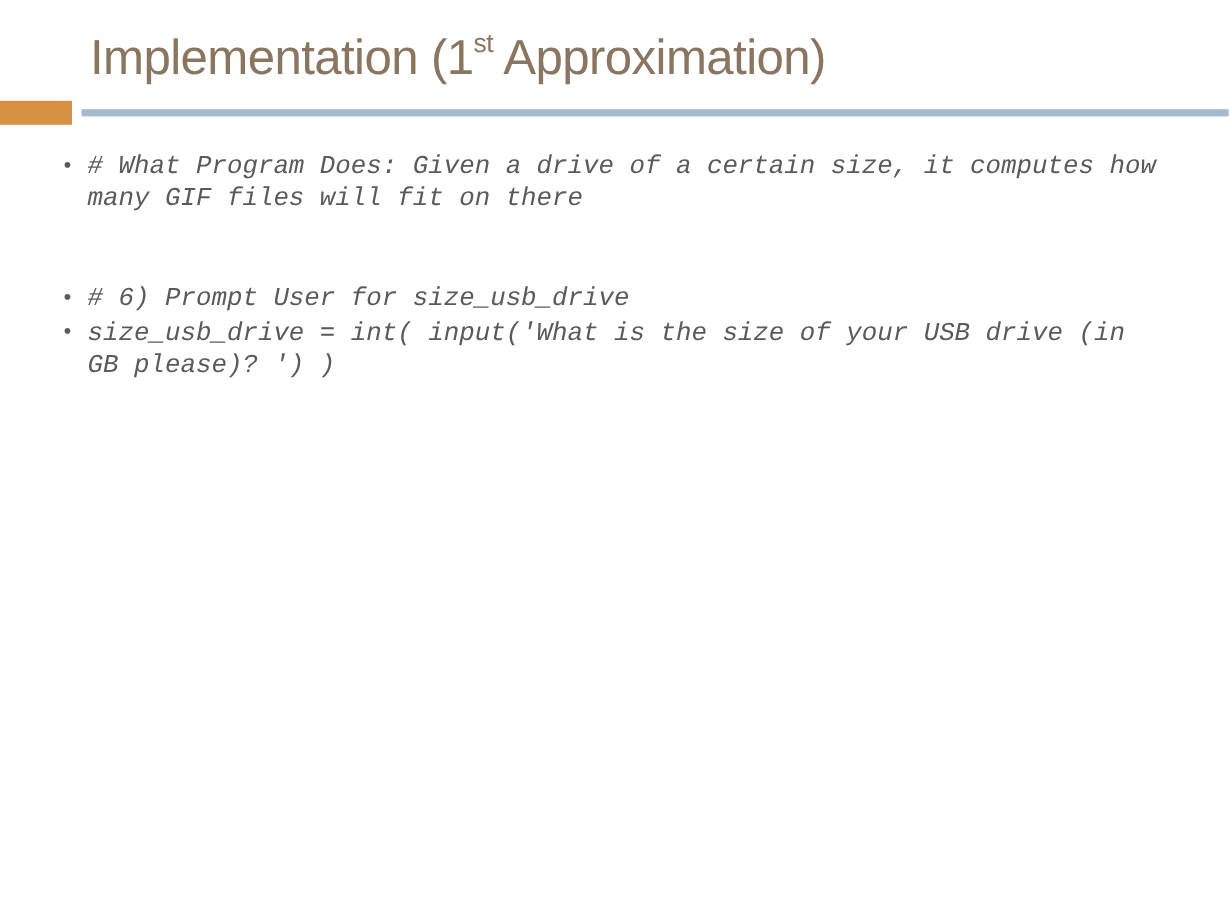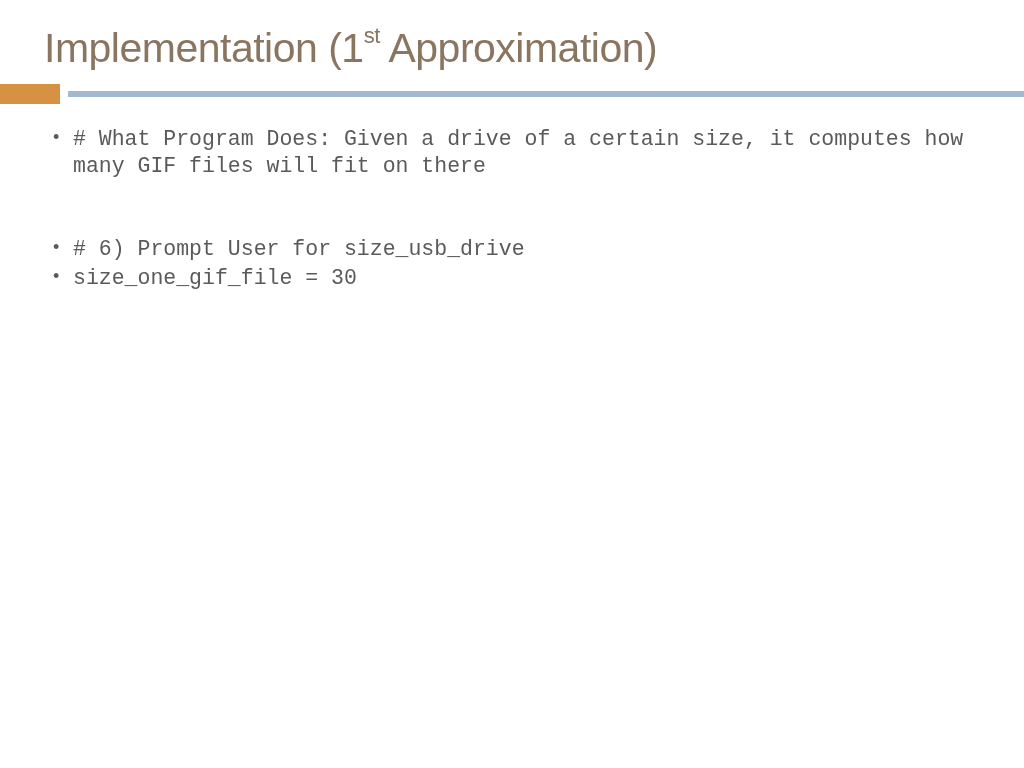--- a/index.html
+++ b/index.html
@@ -12,21 +12,21 @@
     }
     .slide {
       width: 100%;
       height: 100%;
       padding: 25px 0 0 0;
     }
     .title {
       font-size: 41px;
       color: #8a7560;
       font-weight: 400;
-      padding-left: 44px;
+      padding-left: 75px;
       letter-spacing: -0.5px;
       font-family: "Century Gothic", Arial, sans-serif;
     }
     .title sup {
       font-size: 22px;
       vertical-align: super;
       position: relative;
       top: -4px;
     }
     .divider-row {
@@ -53,20 +53,21 @@
       list-style: none;
     }
     li {
       font-family: "Courier New", Courier, monospace;
       font-size: 21.5px;
       color: #5a5a5a;
       line-height: 1.25;
       padding-left: 28px;
       position: relative;
       margin-bottom: 2px;
+      font-style: italic;
     }
     li::before {
       content: "•";
       position: absolute;
       left: 8px;
       top: 0;
       font-family: Arial, sans-serif;
       font-size: 18px;
       color: #5a5a5a;
     }
@@ -84,16 +85,16 @@
 
   <div class="divider-row">
     <div class="accent-block"></div>
     <div class="divider-line"></div>
   </div>
 
   <div class="content">
     <ul>
       <li class="gap-lg"># What Program Does: Given a drive of a certain size, it computes how many GIF files will fit on there</li>
       <li># 6) Prompt User for size_usb_drive</li>
-      <li class="gap-md">size_one_gif_file = 30</li>
+      <li class="gap-md">size_usb_drive = int( input('What is the size of your USB drive (in GB please)?  ') )</li>
     </ul>
   </div>
 </div>
 
 </body></html>

